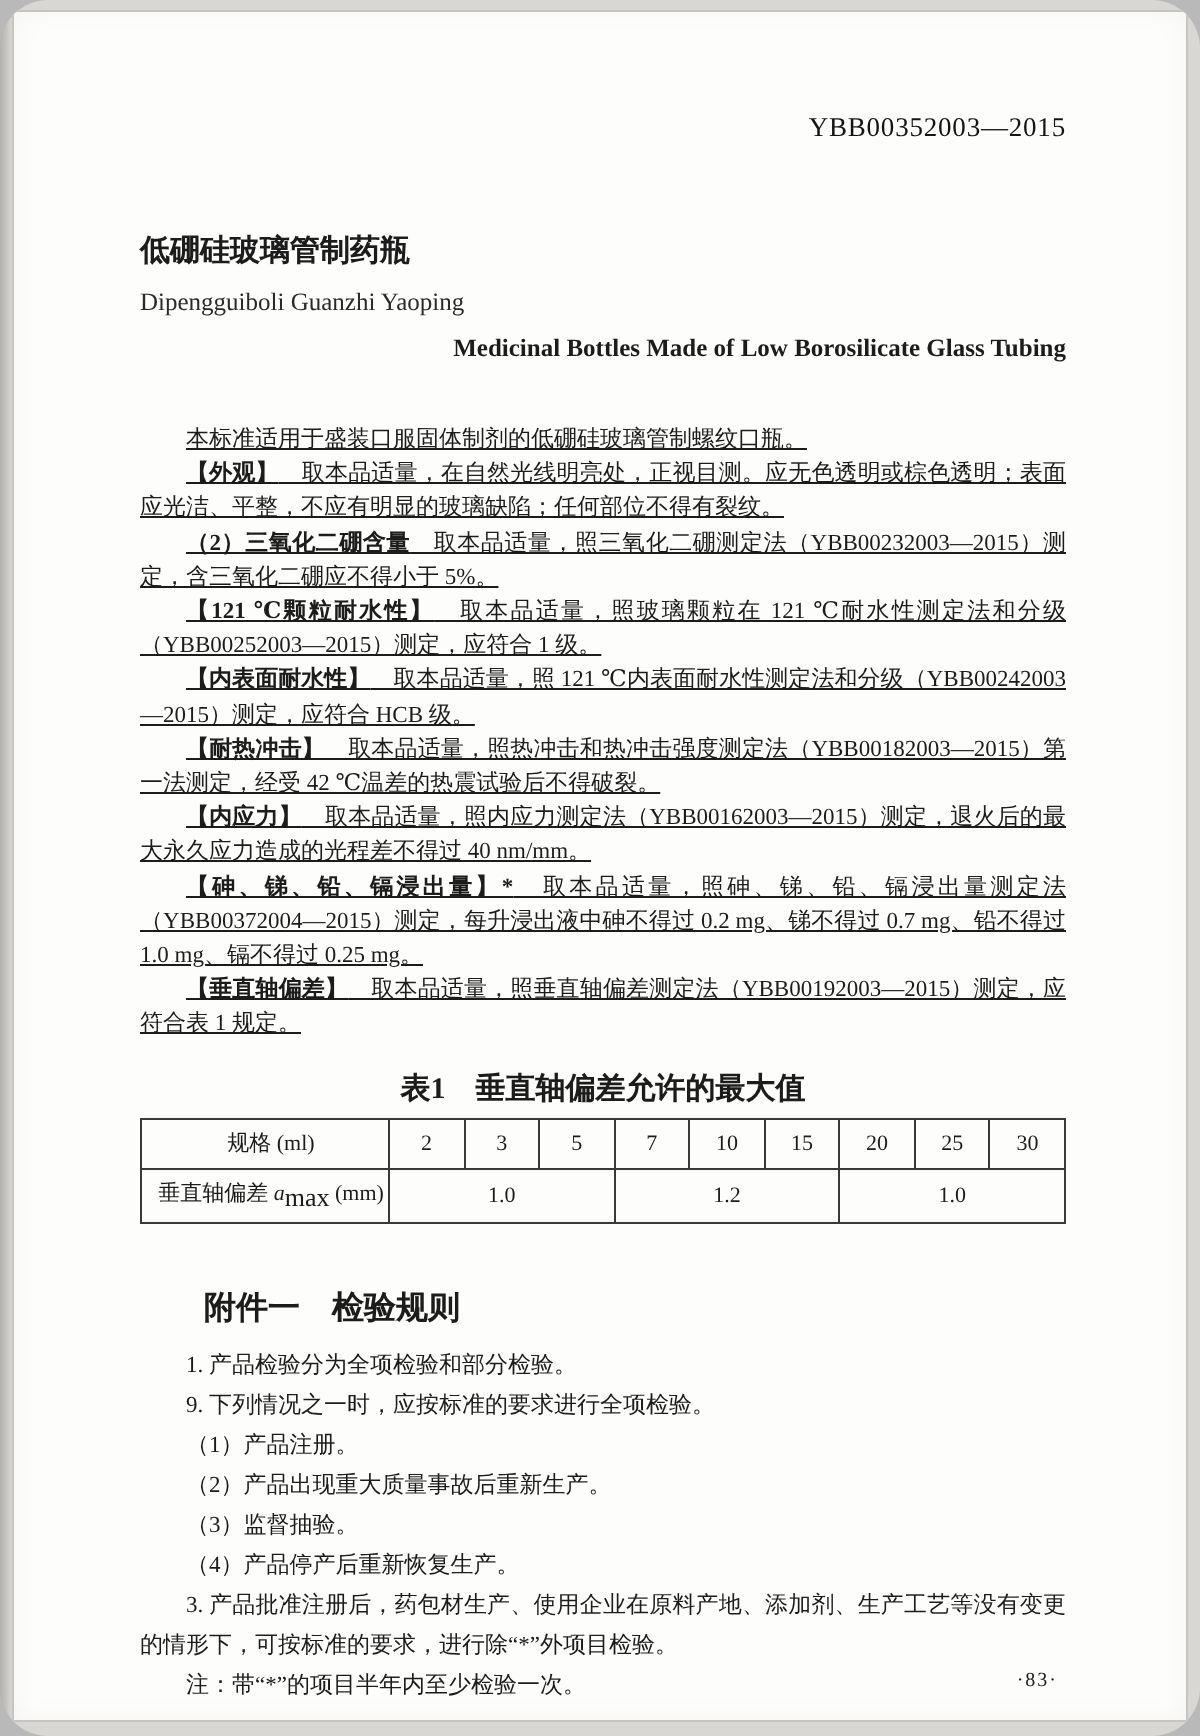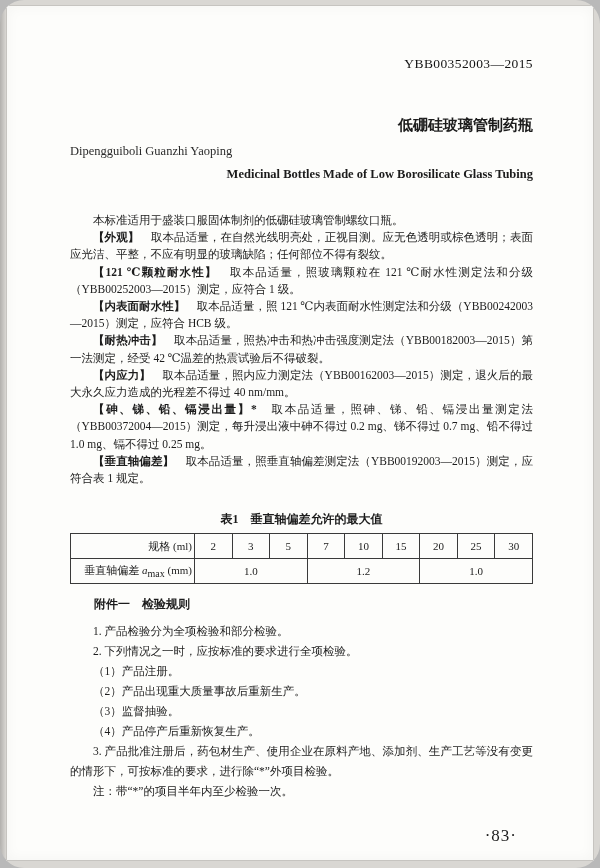--- a/index.html
+++ b/index.html
@@ -30,121 +30,123 @@
     box-shadow: inset 0 0 14px rgba(0,0,0,0.04);
   }
   .doc-code {
     text-align: right;
     font-size: 13.5px;
     letter-spacing: 0.4px;
     color: #141414;
   }
   .title-cn {
     margin: 44px 0 0 0;
-    text-align: right;
+    text-align: left;
     font-size: 15px;
     font-weight: bold;
   }
   .title-pinyin {
     margin-top: 9px;
     font-size: 12.5px;
     color: #2a2a2a;
   }
   .title-en {
     margin-top: 8px;
     text-align: right;
     font-size: 12.5px;
     font-weight: bold;
   }
   .body-text {
     margin-top: 30px;
     font-size: 11.5px;
     line-height: 17.2px;
     text-align: justify;
+    text-decoration: underline;
   }
   .body-text p {
     margin: 0;
     text-indent: 2em;
   }
   .table-caption {
-    margin-top: 24px;
+    margin-top: 13px;
     text-align: center;
-    font-size: 12px;
+    font-size: 15px;
     font-weight: bold;
   }
   table.spec-table {
     width: 100%;
     border-collapse: collapse;
     margin-top: 5px;
     font-size: 11px;
     table-layout: fixed;
   }
   table.spec-table td {
     border: 1px solid #3a3a3a;
     text-align: center;
     vertical-align: middle;
     padding: 4px 2px;
     height: 16px;
   }
   table.spec-table td.label-cell {
-    text-align: right;
+    text-align: center;
     padding-left: 8px;
     margin-left: 27px;
   }
   table.spec-table col.label-col { width: 124px; }
   .appendix-heading {
-    margin-top: 12px;
-    font-size: 12px;
+    margin-top: 32px;
+    font-size: 16px;
     font-weight: bold;
     text-indent: 2em;
   }
   .appendix-items {
     margin-top: 8px;
     font-size: 11.5px;
     line-height: 20px;
     text-align: justify;
   }
   .appendix-items p {
     margin: 0;
     text-indent: 2em;
   }
   .page-number {
     position: absolute;
-    right: 76px;
+    right: 64px;
     bottom: 14px;
-    font-size: 17px;
+    font-size: 10px;
     letter-spacing: 1px;
   }
   
   .scan::after {
     content: "";
     position: absolute;
     left: 0; top: 0;
     width: 6px; height: 100%;
     background: linear-gradient(to right, rgba(0,0,0,0.18), rgba(0,0,0,0));
     pointer-events: none;
   }
-  sub { font-size: 10px; }
+  sub { font-size: 13px; }
   i { font-style: italic; }
 </style>
 </head>
 <body>
 
 <div class="scan">
   <div class="page">
 
     <div class="doc-code">YBB00352003—2015</div>
 
     <div class="title-cn">低硼硅玻璃管制药瓶</div>
     <div class="title-pinyin">Dipengguiboli Guanzhi Yaoping</div>
     <div class="title-en">Medicinal Bottles Made of Low Borosilicate Glass Tubing</div>
 
     <div class="body-text" id="paragraphs">
         <p><span>本标准适用于盛装口服固体制剂的低硼硅玻璃管制螺纹口瓶。</span></p>
         <p><b>【外观】</b><span>　取本品适量，在自然光线明亮处，正视目测。应无色透明或棕色透明；表面应光洁、平整，不应有明显的玻璃缺陷；任何部位不得有裂纹。</span></p>
+        <p><b>（2）三氧化二硼含量</b><span>　取本品适量，照三氧化二硼测定法（YBB00232003—2015）测定，含三氧化二硼应不得小于 5%。</span></p>
         <p><b>【121 ℃颗粒耐水性】</b><span>　取本品适量，照玻璃颗粒在 121 ℃耐水性测定法和分级（YBB00252003—2015）测定，应符合 1 级。</span></p>
         <p><b>【内表面耐水性】</b><span>　取本品适量，照 121 ℃内表面耐水性测定法和分级（YBB00242003—2015）测定，应符合 HCB 级。</span></p>
         <p><b>【耐热冲击】</b><span>　取本品适量，照热冲击和热冲击强度测定法（YBB00182003—2015）第一法测定，经受 42 ℃温差的热震试验后不得破裂。</span></p>
         <p><b>【内应力】</b><span>　取本品适量，照内应力测定法（YBB00162003—2015）测定，退火后的最大永久应力造成的光程差不得过 40 nm/mm。</span></p>
         <p><b>【砷、锑、铅、镉浸出量】*</b><span>　取本品适量，照砷、锑、铅、镉浸出量测定法（YBB00372004—2015）测定，每升浸出液中砷不得过 0.2 mg、锑不得过 0.7 mg、铅不得过 1.0 mg、镉不得过 0.25 mg。</span></p>
         <p><b>【垂直轴偏差】</b><span>　取本品适量，照垂直轴偏差测定法（YBB00192003—2015）测定，应符合表 1 规定。</span></p>
       </div>
 
     <div class="table-caption">表1　垂直轴偏差允许的最大值</div>
 
@@ -179,21 +181,21 @@
           <td colspan="3">1.0</td>
           <td colspan="3">1.2</td>
           <td colspan="3">1.0</td>
         </tr>
       </tbody>
     </table>
 
     <div class="appendix-heading">附件一　检验规则</div>
     <div class="appendix-items" id="appendix-items">
         <p>1. 产品检验分为全项检验和部分检验。</p>
-        <p>2. 下列情况之一时，应按标准的要求进行全项检验。</p>
+        <p>9. 下列情况之一时，应按标准的要求进行全项检验。</p>
         <p>（1）产品注册。</p>
         <p>（2）产品出现重大质量事故后重新生产。</p>
         <p>（3）监督抽验。</p>
         <p>（4）产品停产后重新恢复生产。</p>
         <p>3. 产品批准注册后，药包材生产、使用企业在原料产地、添加剂、生产工艺等没有变更的情形下，可按标准的要求，进行除“*”外项目检验。</p>
         <p>注：带“*”的项目半年内至少检验一次。</p>
       </div>
 
     <div class="page-number">·83·</div>
   </div>

